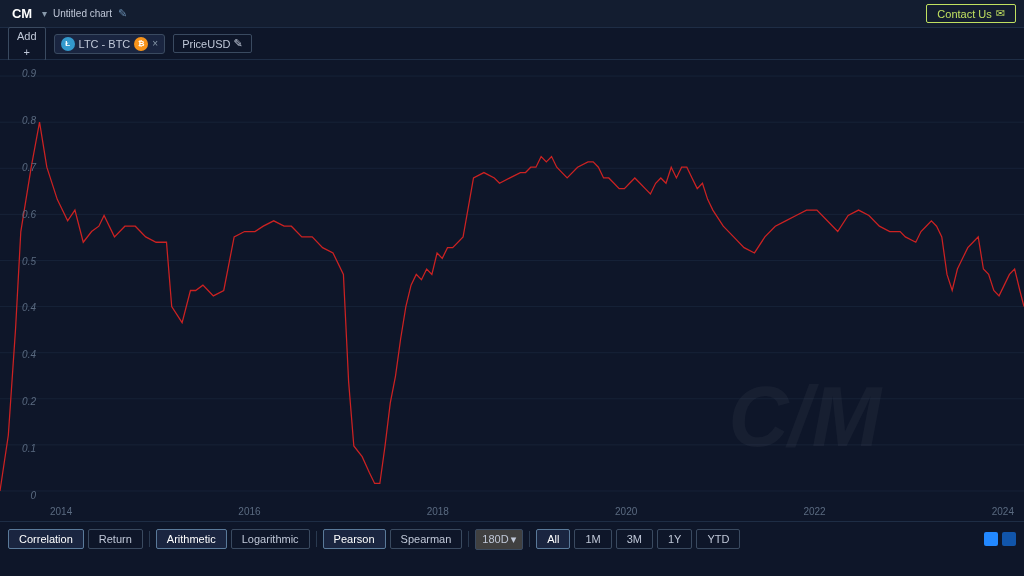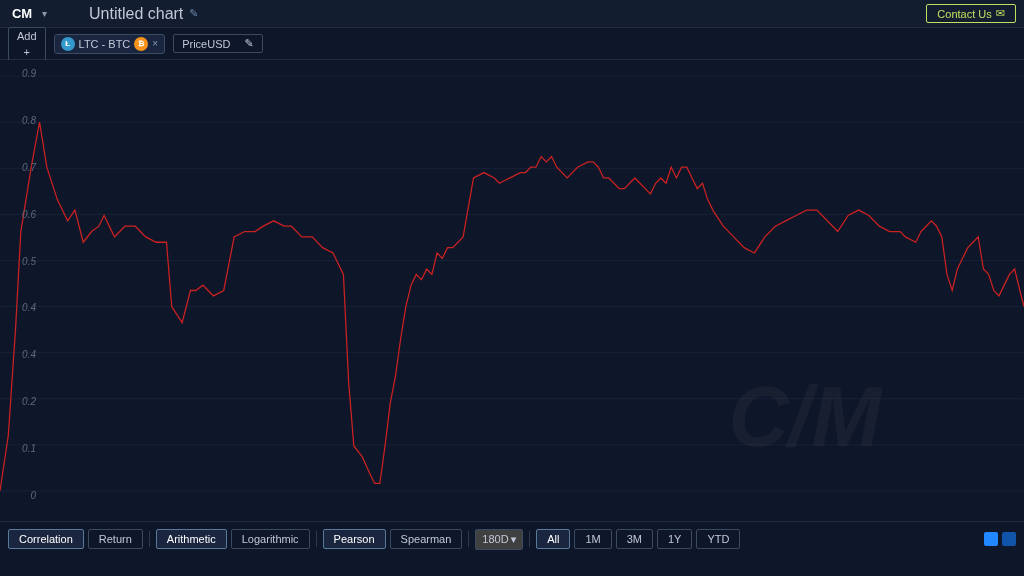--- a/index.html
+++ b/index.html
@@ -38,22 +38,21 @@
       font-size: 13px;
       color: #fff;
       text-align: center;
     }
     .chevron-down {
       color: #8899aa;
       font-size: 10px;
     }
     .title-text {
       color: #c0c8d8;
-      font-size: 16px;
-      margin-left: 36px;
+      font-size: 10px;
     }
     .edit-icon {
       color: #6688aa;
       font-size: 11px;
       cursor: pointer;
     }
     .contact-btn {
       background: transparent;
       border: 1px solid #c0e060;
       color: #c0e060;
@@ -124,21 +123,21 @@
       color: #fff;
     }
     .close-x {
       color: #8899aa;
       cursor: pointer;
       font-size: 10px;
     }
     .price-btn {
       display: flex;
       align-items: center;
-      gap: 14px;
+      gap: 3px;
       background: transparent;
       border: 1px solid #3a4a60;
       color: #c0c8d8;
       padding: 2px 8px;
       font-size: 11px;
       cursor: pointer;
       border-radius: 2px;
     }
 
     
@@ -442,20 +441,28 @@
     <span>0.6</span>
     <span>0.5</span>
     <span>0.4</span>
     <span>0.4</span>
     <span>0.2</span>
     <span>0.1</span>
     <span>0</span>
   </div>
 
   
+  <div class="x-axis-labels">
+    <span>2014</span>
+    <span>2016</span>
+    <span>2018</span>
+    <span>2020</span>
+    <span>2022</span>
+    <span>2024</span>
+  </div>
 </div>
 
 <div id="bottom-bar">
   <button class="tab-btn active">Correlation</button>
   <button class="tab-btn">Return</button>
 
   <div class="separator"></div>
 
   <button class="tab-btn active">Arithmetic</button>
   <button class="tab-btn">Logarithmic</button>

